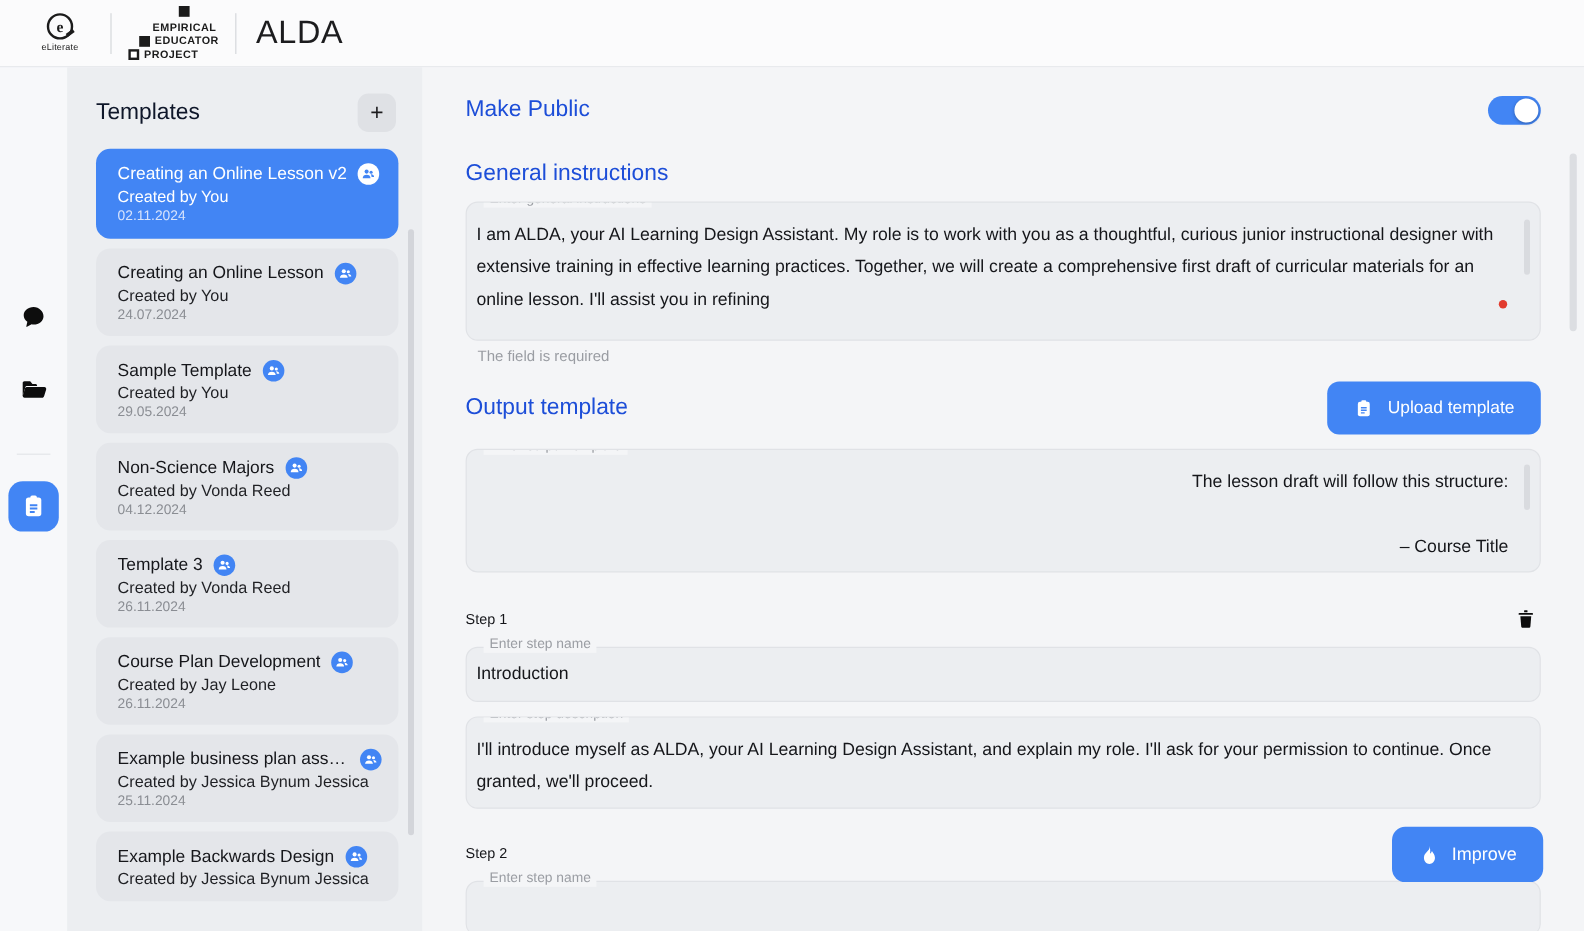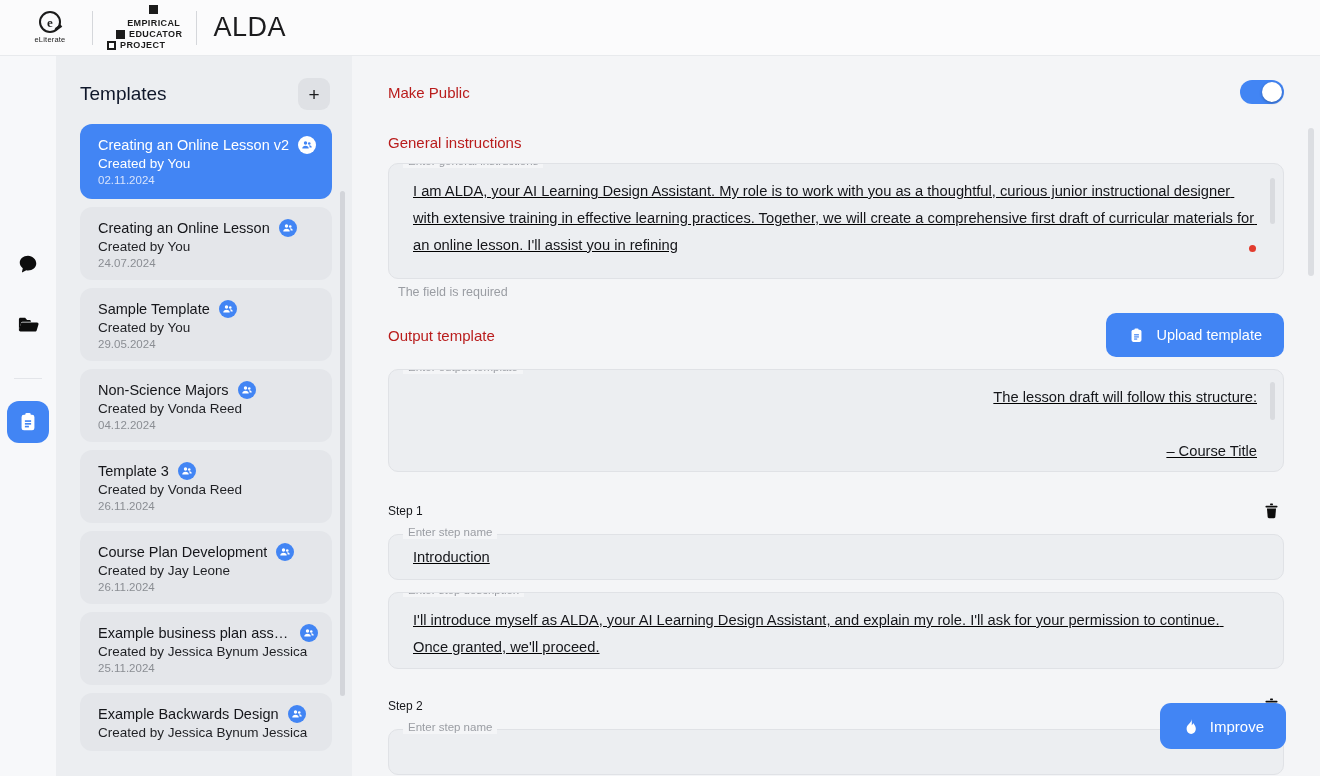--- a/index.html
+++ b/index.html
@@ -114,35 +114,35 @@
   }
 
   
   .main {
     position: absolute; left: 352px; top: 56px;
     width: 968px; height: 720px;
     background: #f4f5f7; overflow: hidden;
   }
   .main-inner { padding: 24px 36px 0 36px; width: 968px; }
   .row-between { display: flex; align-items: center; justify-content: space-between; }
-  .sec-label { font-size: 15px; color: #b91c1c; }
+  .sec-label { font-size: 19px; color: #1d4ed8; }
   .make-public-row { margin-bottom: 30px; }
   .toggle {
     width: 44px; height: 24px; border-radius: 14px; background: #4285f4;
     position: relative; cursor: pointer; flex: none;
   }
   .toggle .knob {
     position: absolute; right: 2px; top: 2px;
     width: 20px; height: 20px; border-radius: 50%; background: #fff;
     box-shadow: 0 1px 3px rgba(0,0,0,.3);
   }
   .field-wrap { position: relative; margin-top: 12px; }
   .fieldset {
     border: 1px solid #e0e2e6; border-radius: 10px; background: #eceef1;
-    position: relative; padding: 14px 26px 14px 24px; text-decoration: underline;
+    position: relative; padding: 14px 26px 14px 8px;
   }
   .fieldset .legend {
     position: absolute; top: -8px; left: 14px; background: #f4f5f7;
     padding: 0 5px; font-size: 11.5px; color: #9a9da3; line-height: 1;
   }
   .ta-text { font-size: 14.7px; color: #15161a; line-height: 27px; white-space: pre-wrap; }
   .ta-scroll {
     position: absolute; right: 8px; top: 12px;
     width: 5px; border-radius: 3px; background: #d9dbdf;
   }
@@ -158,21 +158,21 @@
     font-family: "Liberation Sans", sans-serif;
   }
   .step-head { margin-top: 26px; }
   .step-title { font-size: 12px; color: #15161a; }
   .icon-btn { background: none; border: none; cursor: pointer; padding: 4px; display: flex; }
   .main-scroll {
     position: absolute; right: 6px; top: 72px;
     width: 6px; height: 148px; border-radius: 3px; background: #dcdee2;
   }
   .improve-btn {
-    position: absolute; right: 34px; bottom: 27px;
+    position: absolute; right: 34px; bottom: 41px;
     background: #4285f4; color: #fff; border: none; border-radius: 11px;
     height: 46px; padding: 0 22px; font-size: 15px; cursor: pointer;
     display: flex; align-items: center; gap: 11px; z-index: 20;
     font-family: "Liberation Sans", sans-serif;
   }
 </style>
 </head>
 <body>
 
 <div class="topbar">

